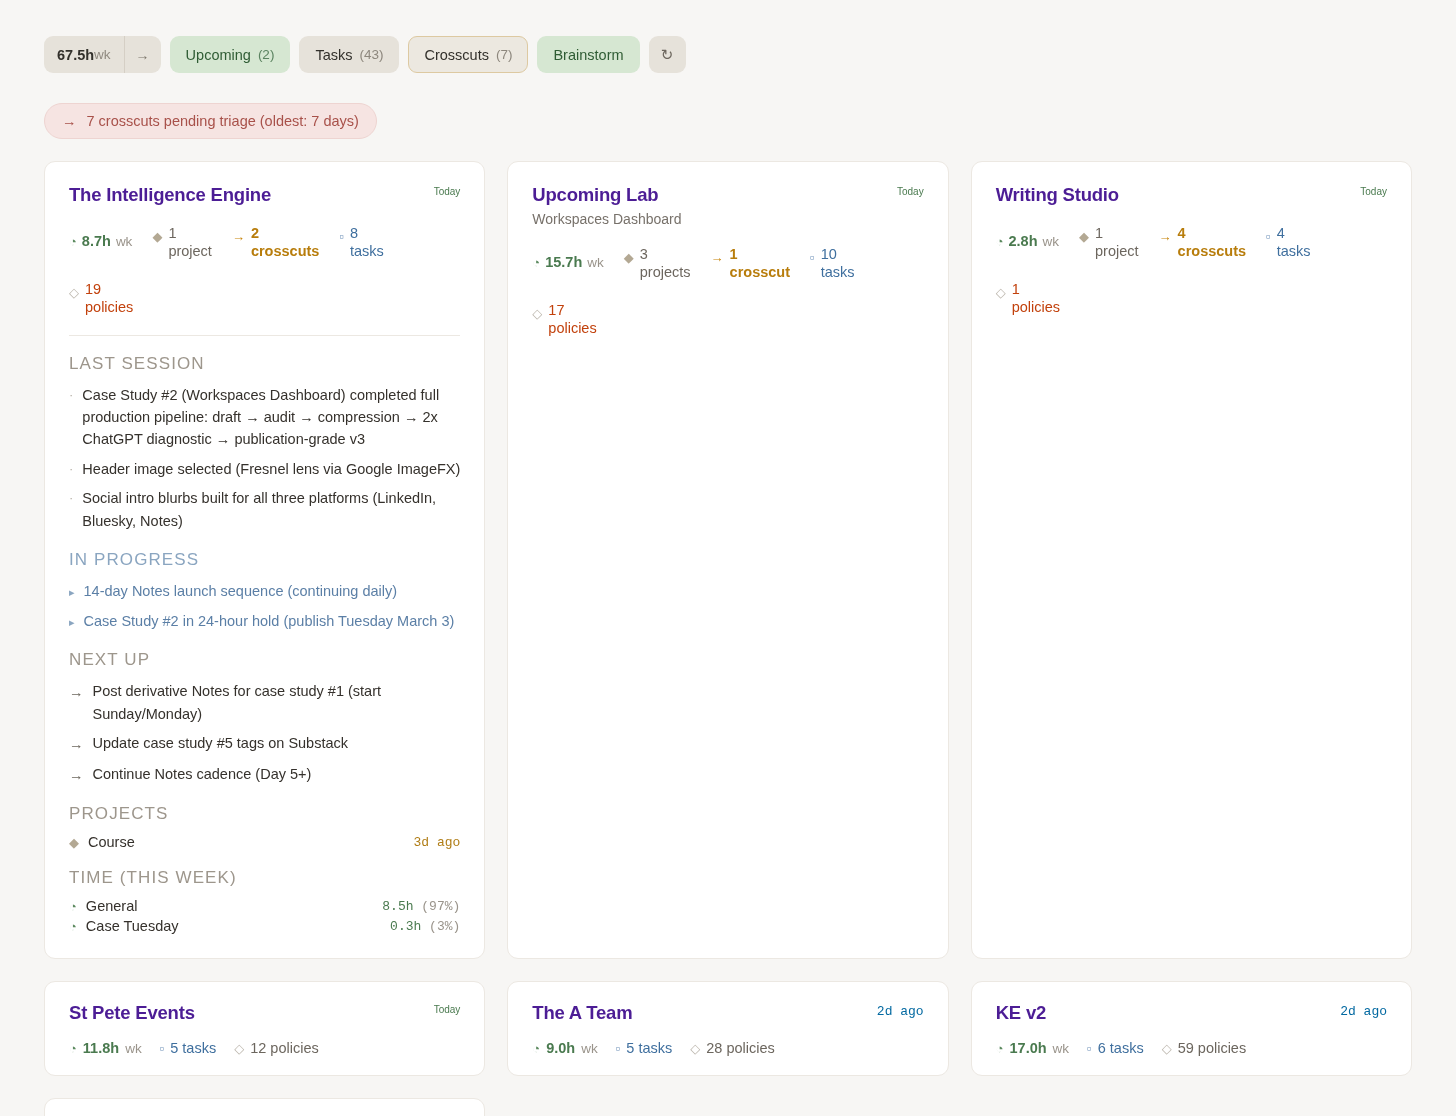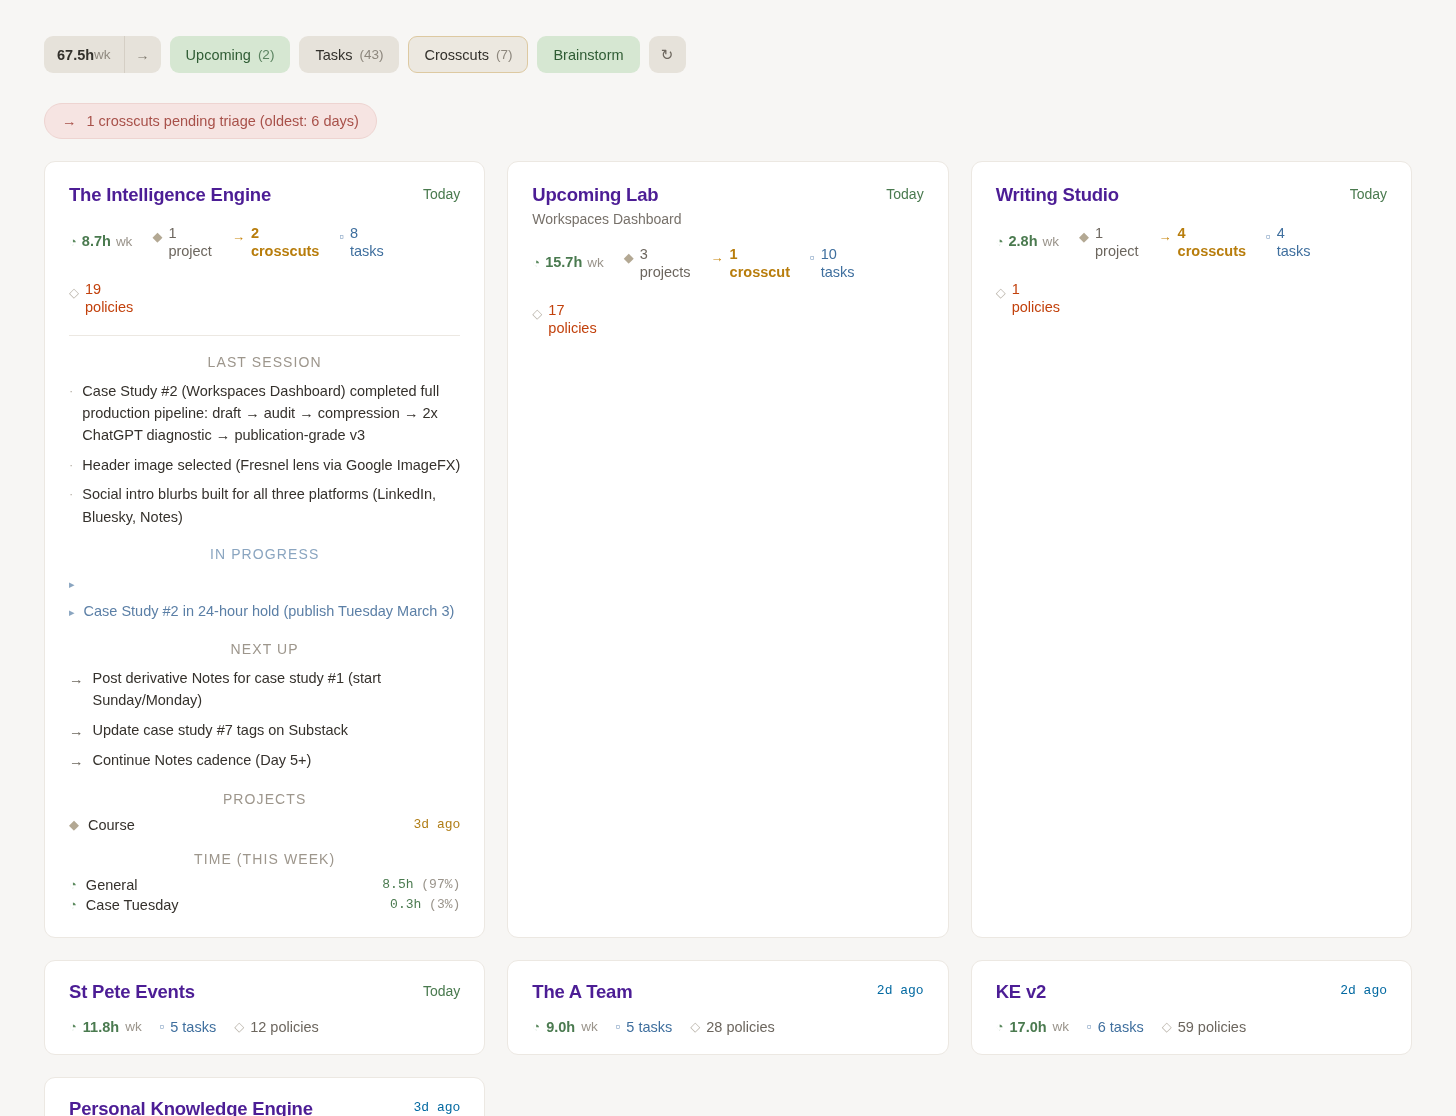--- a/index.html
+++ b/index.html
@@ -127,21 +127,21 @@
     font-size: 18.5px;
     font-weight: bold;
     color: #4c1d95;
     letter-spacing: -0.2px;
   }
   .card-sub {
     margin-top: 5px;
     font-size: 14px;
     color: #77716a;
   }
-  .stamp { font-size: 14px; white-space: nowrap; padding-top: 2px; }
+  .stamp { font-size: 10px; white-space: nowrap; padding-top: 2px; }
   .stamp.green { color: #4a7a4f; }
   .stamp.amber {
     color: #0369a1;
     font-family: "Liberation Mono", monospace;
     font-size: 13px;
   }
 
   
   .metrics {
     display: flex;
@@ -190,26 +190,25 @@
   .mi.hours .num { font-weight: bold; color: #4a7a4f; }
   .mi.hours .unit { color: #9a948b; font-size: 13.5px; }
   .mi.task { color: #3f6f9e; }
   .mi.task .ic { color: #6f92b8; }
   .mi.pol { color: #6c665e; }
   .mi.pol .ic { color: #b8b2a8; }
 
   
   .divider { border-top: 1px solid #ece8e2; margin: 18px 0 0 0; }
   .sec-label {
-    font-size: 14px;
+    font-size: 17px;
     letter-spacing: 1.1px;
     color: #9d968c;
     margin: 18px 0 10px 0;
     text-transform: uppercase;
-    text-align: center;
   }
   .sec-label.blue { color: #8aa5c0; }
 
   .bullet-row {
     display: flex;
     gap: 9px;
     font-size: 14.5px;
     line-height: 1.55;
     margin-bottom: 7px;
     color: #35312c;
@@ -278,21 +277,21 @@
 
       <div class="tbtn icon-only">
         <span>↻</span>
       </div>
     </div>
   </div>
 
   
   <div class="alert">
     <span>→</span>
-    <span>1 crosscuts pending triage (oldest: 6 days)</span>
+    <span>7 crosscuts pending triage (oldest: 7 days)</span>
   </div>
 
   
   <div class="grid">
 
     <div class="card tall">
       <div class="card-head">
         <div>
           <div class="card-title">The Intelligence Engine</div>
         </div>
@@ -347,34 +346,35 @@
         <span>Header image selected (Fresnel lens via Google ImageFX)</span>
       </div>
       <div class="bullet-row row-dot">
         <span class="mark">·</span>
         <span>Social intro blurbs built for all three platforms (LinkedIn, Bluesky, Notes)</span>
       </div>
 
       <div class="sec-label blue">IN PROGRESS</div>
       <div class="bullet-row row-prog">
         <span class="mark">▸</span>
+        <span>14-day Notes launch sequence (continuing daily)</span>
       </div>
       <div class="bullet-row row-prog">
         <span class="mark">▸</span>
         <span>Case Study #2 in 24-hour hold (publish Tuesday March 3)</span>
       </div>
 
       <div class="sec-label">NEXT UP</div>
       <div class="bullet-row row-next">
         <span class="mark">→</span>
         <span>Post derivative Notes for case study #1 (start Sunday/Monday)</span>
       </div>
       <div class="bullet-row row-next">
         <span class="mark">→</span>
-        <span>Update case study #7 tags on Substack</span>
+        <span>Update case study #5 tags on Substack</span>
       </div>
       <div class="bullet-row row-next">
         <span class="mark">→</span>
         <span>Continue Notes cadence (Day 5+)</span>
       </div>
 
       <div class="sec-label">PROJECTS</div>
       <div class="kv-row">
         <span class="kv-left">
           <span class="ic diamond">◆</span>

